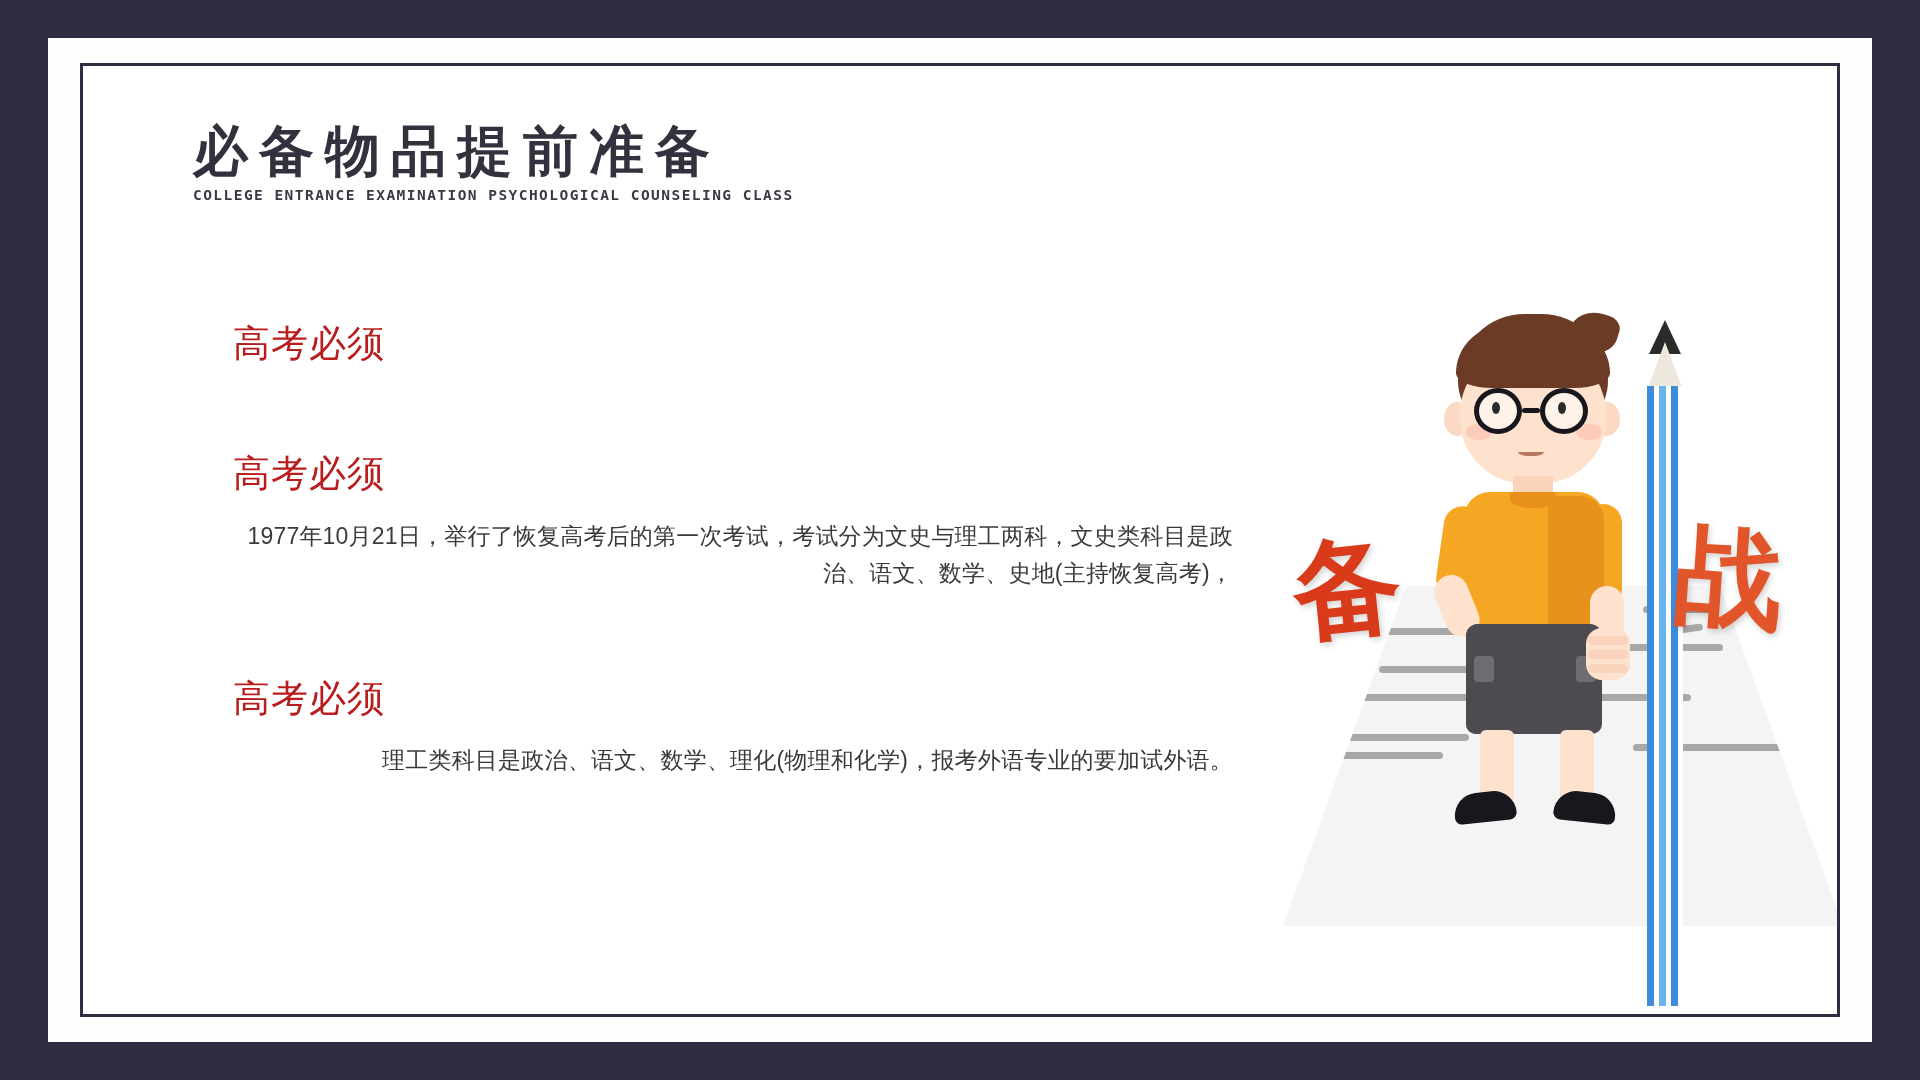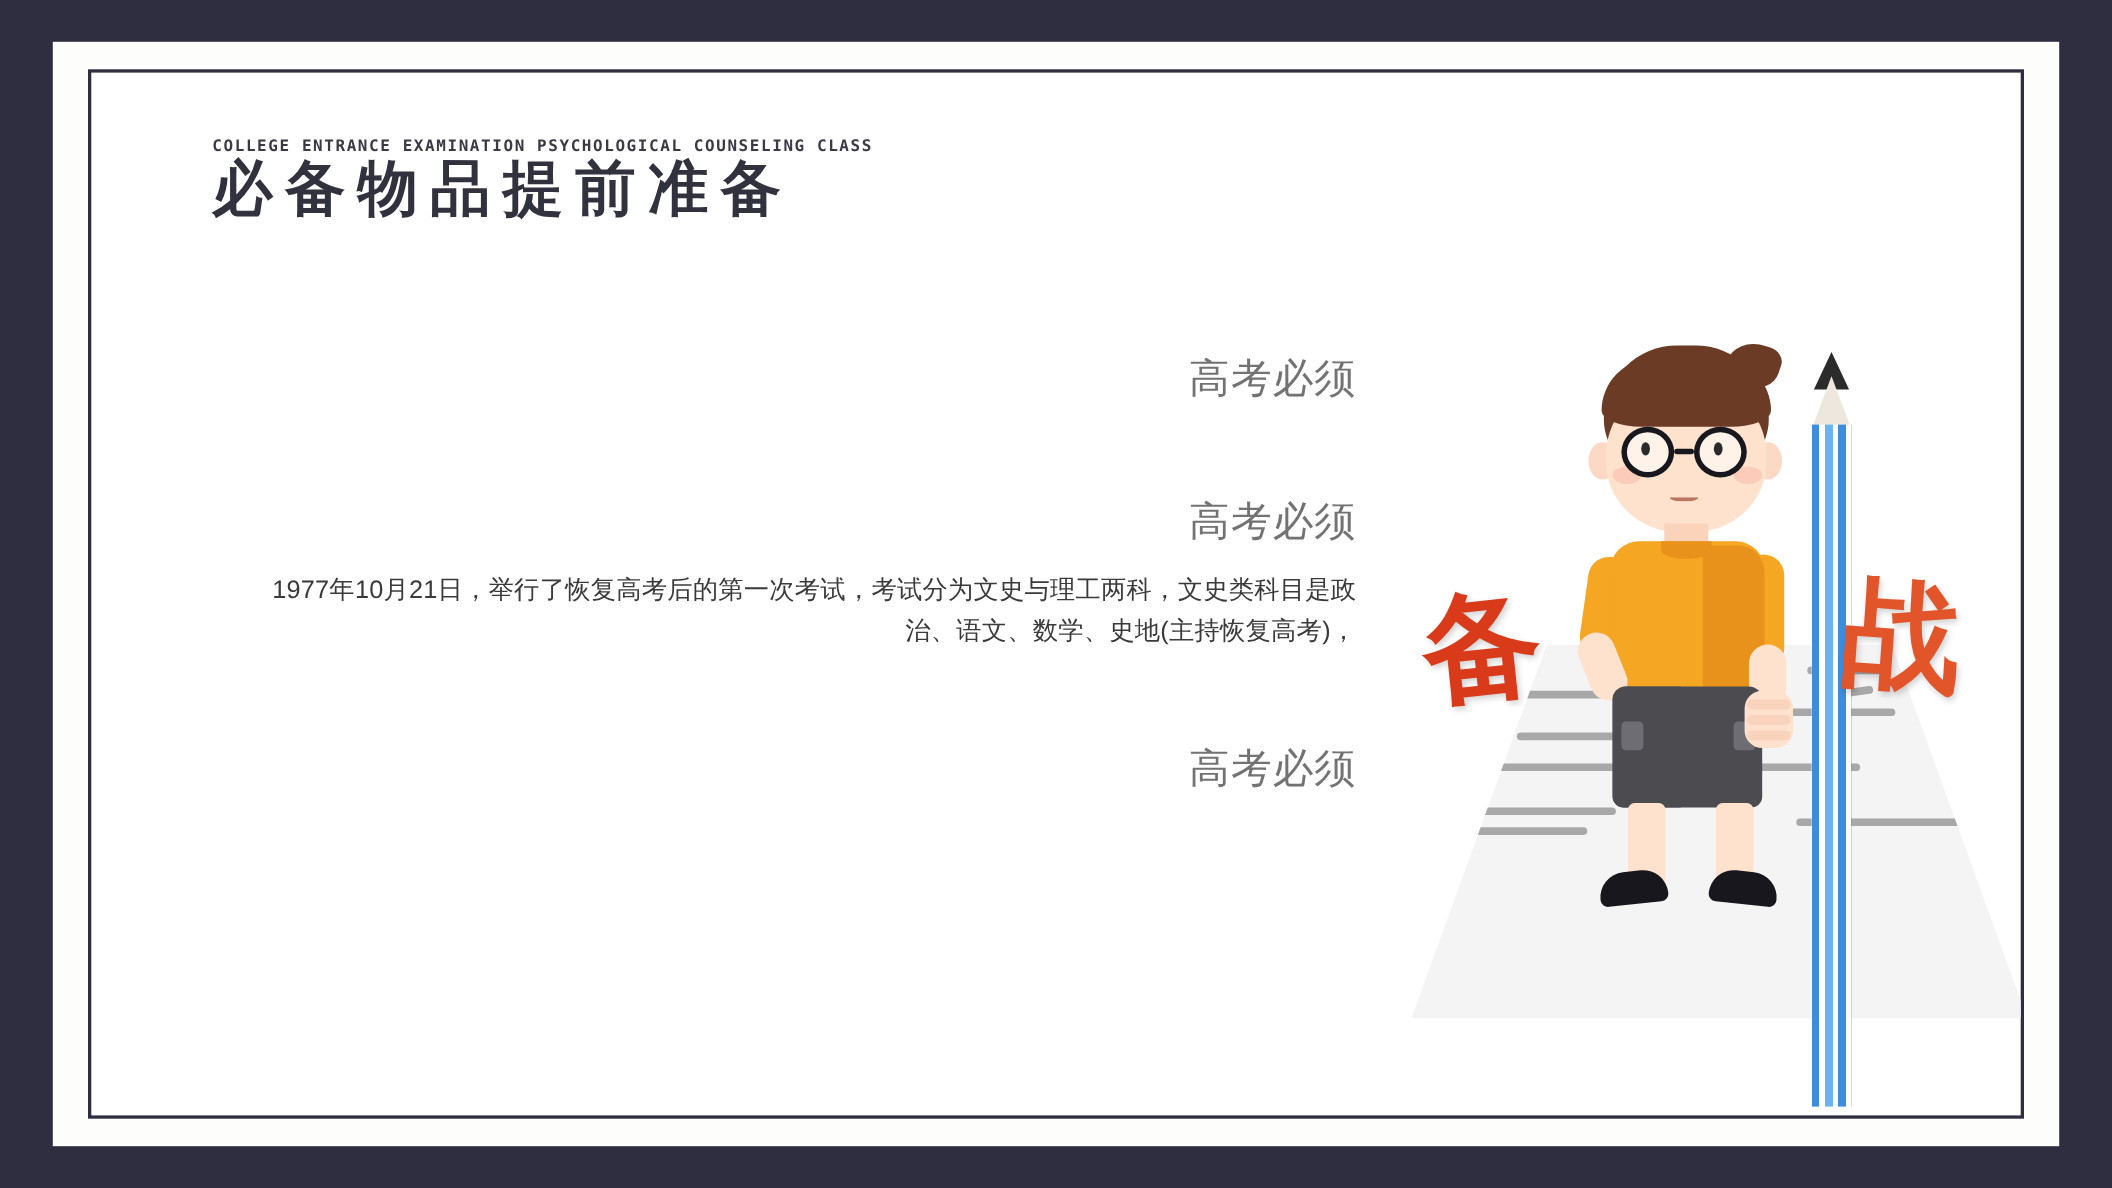--- a/index.html
+++ b/index.html
@@ -50,24 +50,23 @@
   }
   
   #content-col {
     position: absolute;
     left: 150px; top: 255px;
     width: 1000px;
   }
   .block { margin-bottom: 48px; }
   .block:last-child { margin-bottom: 0; }
   .block-heading {
-    text-align: right;
     font-size: 37px;
     font-weight: 400;
-    color: #737373;
+    color: #b91c1c;
     letter-spacing: 1px;
     line-height: 1.25;
   }
   .block-body {
     margin-top: 20px;
     text-align: right;
     font-size: 23px;
     line-height: 1.62;
     color: #3a3a3a;
     letter-spacing: 0.2px;
@@ -276,41 +275,42 @@
   #redchar-1 { left: 432px; top: 218px; color: #e2552a; transform: rotate(4deg); }
 </style>
 </head>
 <body>
 
 <div id="stage">
   <div id="slide-outer">
     <div id="slide-inner">
 
       <div id="header">
+        <div id="page-title">必备物品提前准备</div>
         <div id="page-subtitle">COLLEGE ENTRANCE EXAMINATION PSYCHOLOGICAL COUNSELING CLASS</div>
-        <div id="page-title">必备物品提前准备</div>
       </div>
 
       <div id="content-col">
 
         <div class="block">
           <div class="block-heading">高考必须</div>
         </div>
 
         <div class="spacer-lg"></div>
 
         <div class="block">
           <div class="block-heading">高考必须</div>
           <div class="block-body">1977年10月21日，举行了恢复高考后的第一次考试，考试分为文史与理工两科，文史类科目是政治、语文、数学、史地(主持恢复高考)，</div>
         </div>
 
         <div class="spacer-lg"></div>
 
         <div class="block">
           <div class="block-heading">高考必须</div>
+          <div class="block-body">理工类科目是政治、语文、数学、理化(物理和化学)，报考外语专业的要加试外语。</div>
         </div>
 
       </div>
 
       <div id="illustration">
 
         <div id="paper">
           <div class="paper-line" style="left:100px; top:42px;  width:180px;"></div>
           <div class="paper-line" style="left:96px;  top:80px;  width:230px;"></div>
           <div class="paper-line" style="left:78px;  top:108px; width:330px;"></div>

